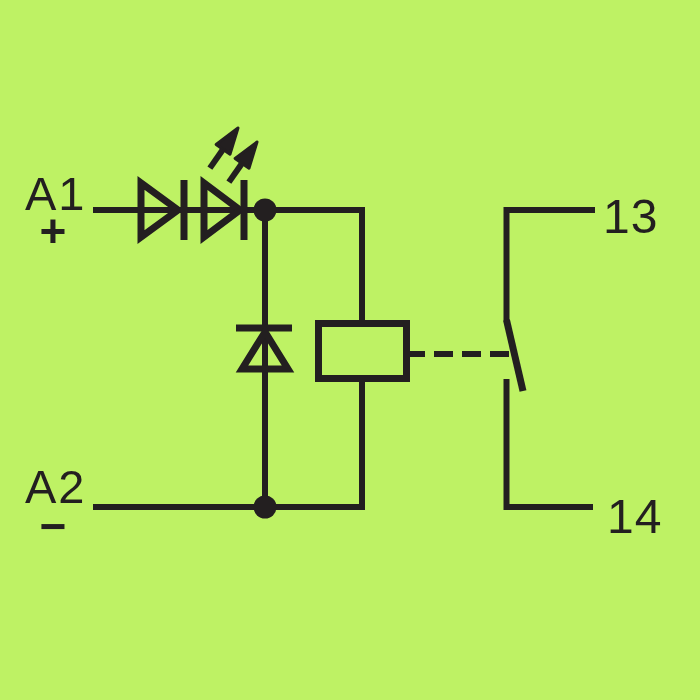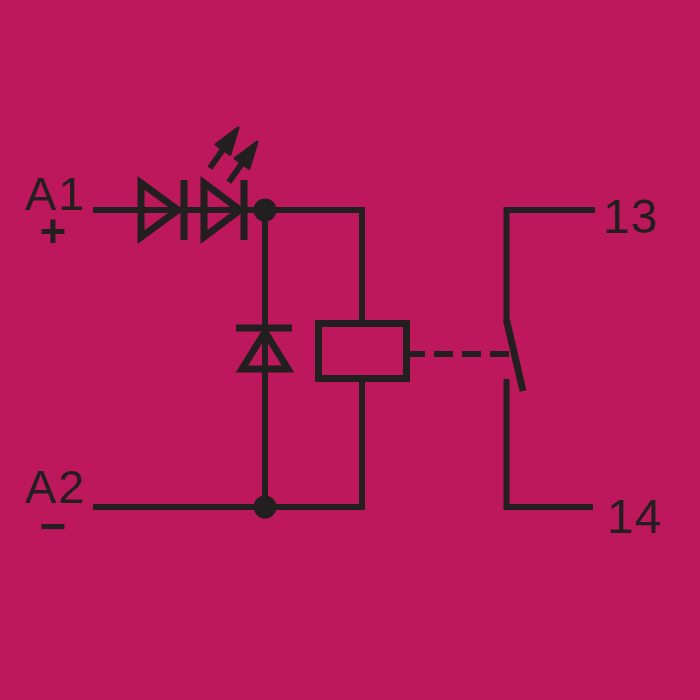--- a/index.html
+++ b/index.html
@@ -1,19 +1,19 @@
 <!DOCTYPE html>
 <html><head>
 <meta charset="utf-8">
 <style>
   html,body { margin:0; padding:0; background:#ffffff; }
   .canvas {
     position:relative;
     width:700px; height:700px;
-    background:#be185d;
+    background:#bef264;
     font-family:"Liberation Sans", sans-serif;
     overflow:hidden;
   }
   svg { display:block; }
   .wire { fill:none; stroke:#231f20; stroke-width:6; stroke-linecap:butt; stroke-linejoin:miter; }
   .sym  { fill:none; stroke:#231f20; stroke-width:7; stroke-linecap:butt; stroke-linejoin:miter; }
   .solid{ fill:#231f20; stroke:none; }
   .softsolid { fill:#231f20; stroke:#231f20; stroke-width:3; stroke-linejoin:round; }
   .dash { fill:none; stroke:#231f20; stroke-width:6; stroke-dasharray:19 9; }
   .lbl  { fill:#231f20; font-family:"Liberation Sans", sans-serif; font-size:47px; letter-spacing:2px; }

